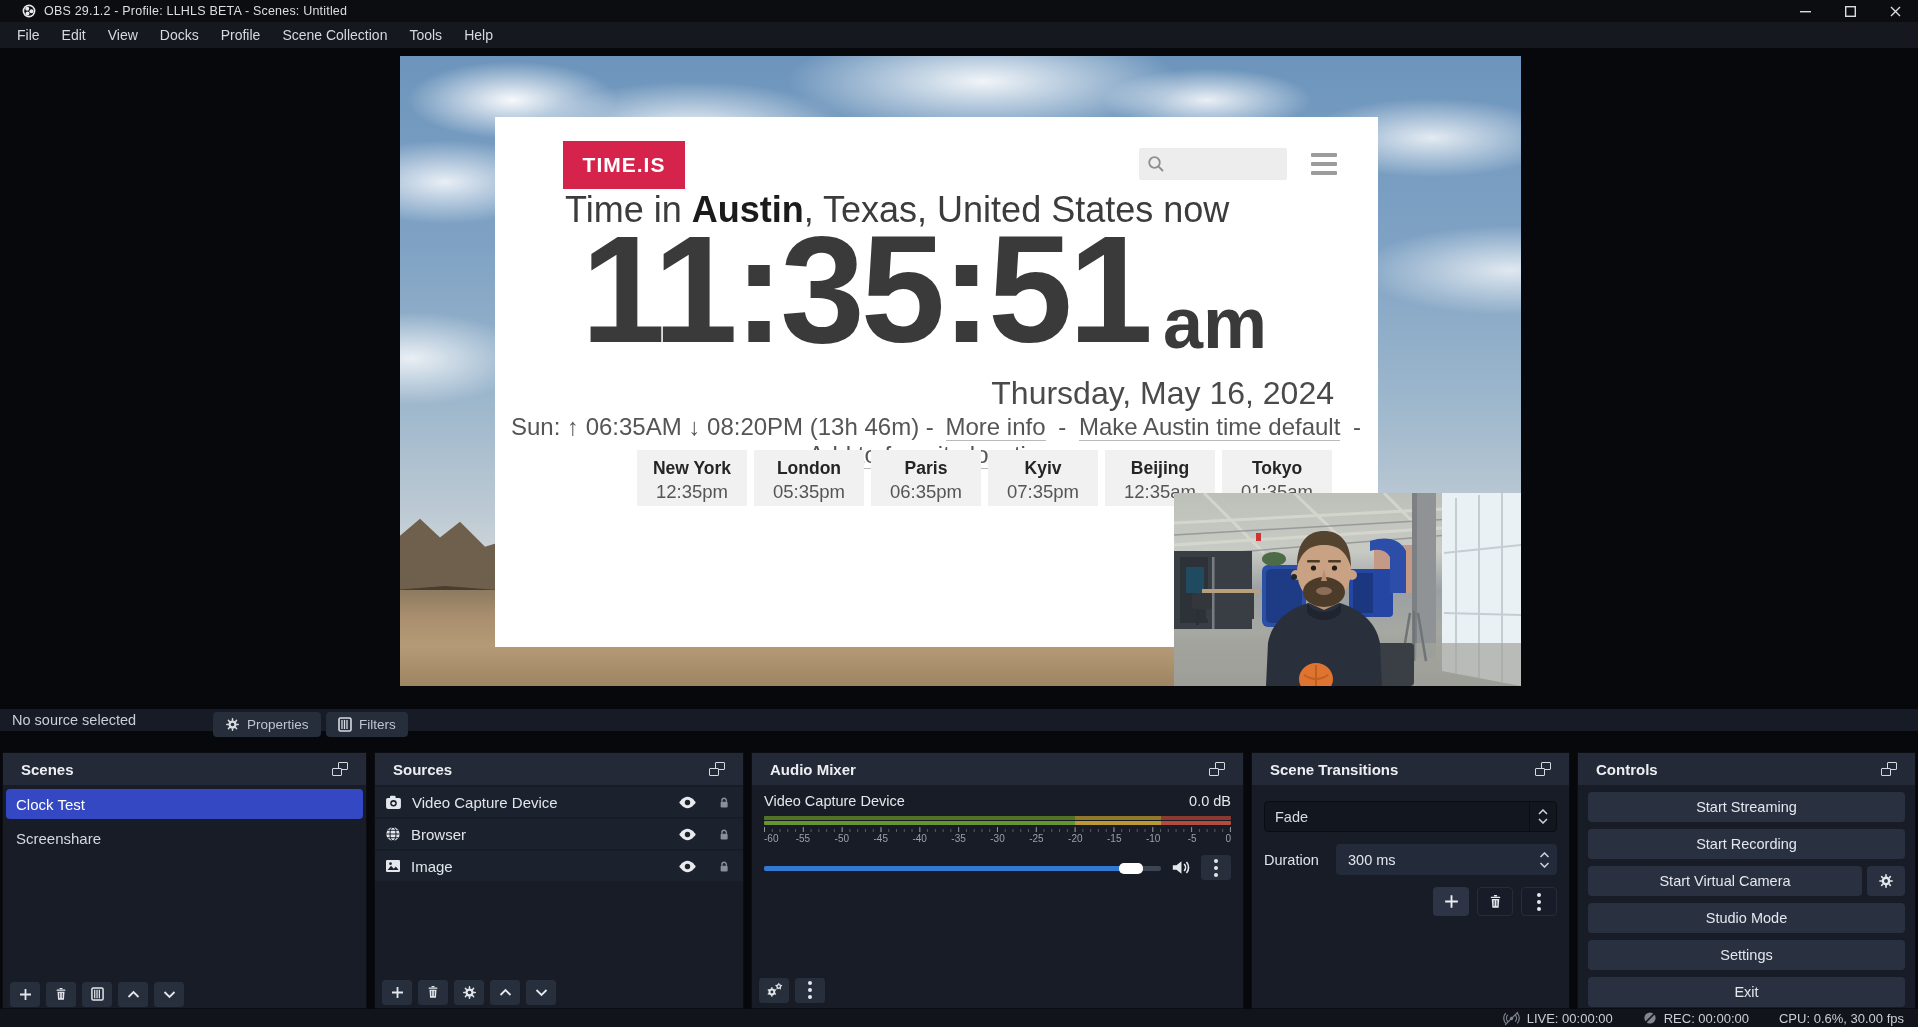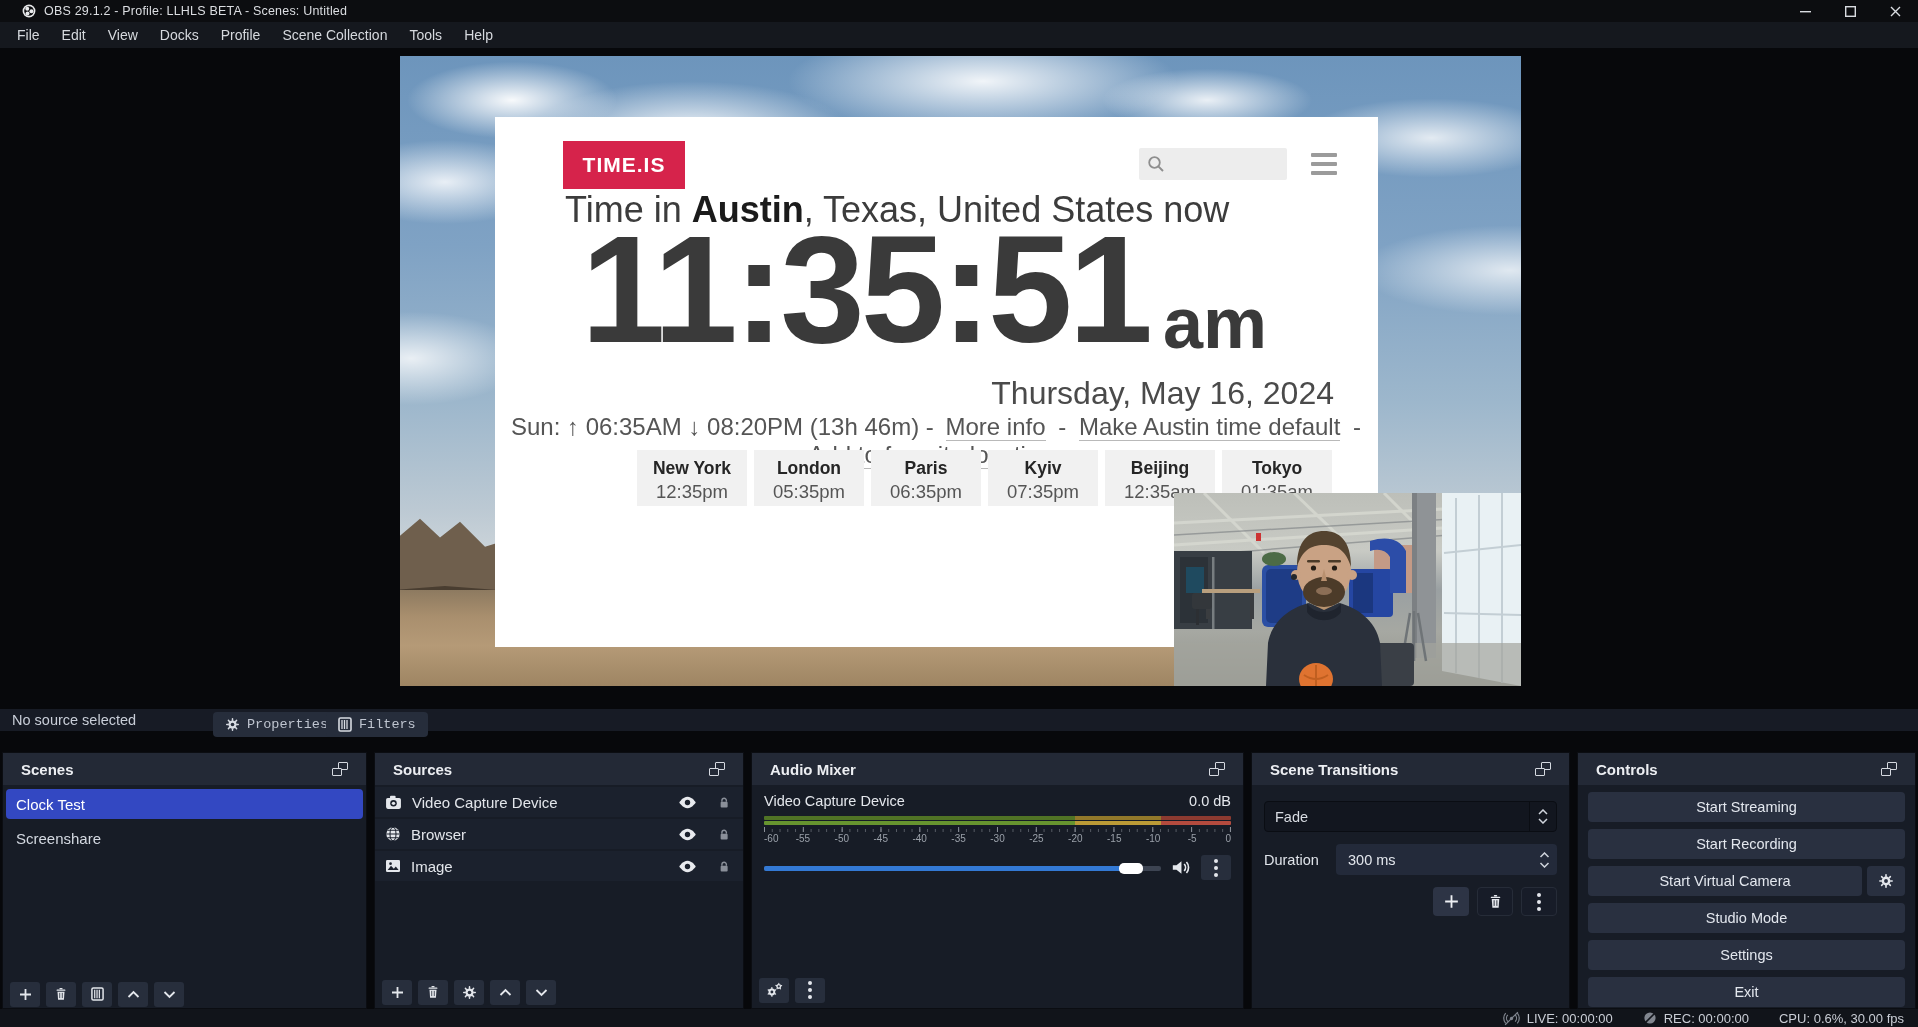--- a/index.html
+++ b/index.html
@@ -63,21 +63,21 @@
   .ti-city { width:110px; height:56px; background:#f1f1f1; text-align:center; padding-top:8px; }
   .ti-city .cn { font-size:17.5px; font-weight:bold; color:#252525; }
   .ti-city .ct { font-size:18.5px; color:#555; margin-top:2px; }
   
   .webcam { position:absolute; right:0; bottom:0; width:347px; height:193px; overflow:hidden; background:#9aa0a0; }
   
   .selbar { position:absolute; left:0; top:709px; width:100%; height:22px; background:#171b25;
     display:flex; align-items:center; }
   .selbar .status { position:absolute; left:12px; font-size:14.5px; color:#c9ced8; }
   .selbar .btn { position:absolute; top:3px; height:25px; background:#262d3b; border-radius:4px;
-    display:flex; align-items:center; padding:0 12px; gap:7px; font-size:13.5px; color:#bfc5d0;font-family:Liberation Mono, monospace; }
+    display:flex; align-items:center; padding:0 12px; gap:7px; font-size:13.5px; color:#bfc5d0; }
   .selbar .btn.props { left:213px; }
   .selbar .btn.filters { left:326px; }
   
   .dock { position:absolute; top:752px; height:257px; background:#171c26; border:1px solid #0b0d12; }
   .dock-header { height:32px; background:#232936; display:flex; align-items:center; padding:0 18px; }
   .dock-title { font-size:15px; font-weight:bold; color:#eceef2; }
   .popout { margin-left:auto; width:16px; height:14px; position:relative; }
   .popout .b1 { position:absolute; right:0; top:0; width:10px; height:8px; border:1.5px solid #d5d9e0; border-radius:1px; }
   .popout .b2 { position:absolute; left:0; bottom:0; width:10px; height:8px; border:1.5px solid #d5d9e0;
     border-radius:1px; background:#232936; }

